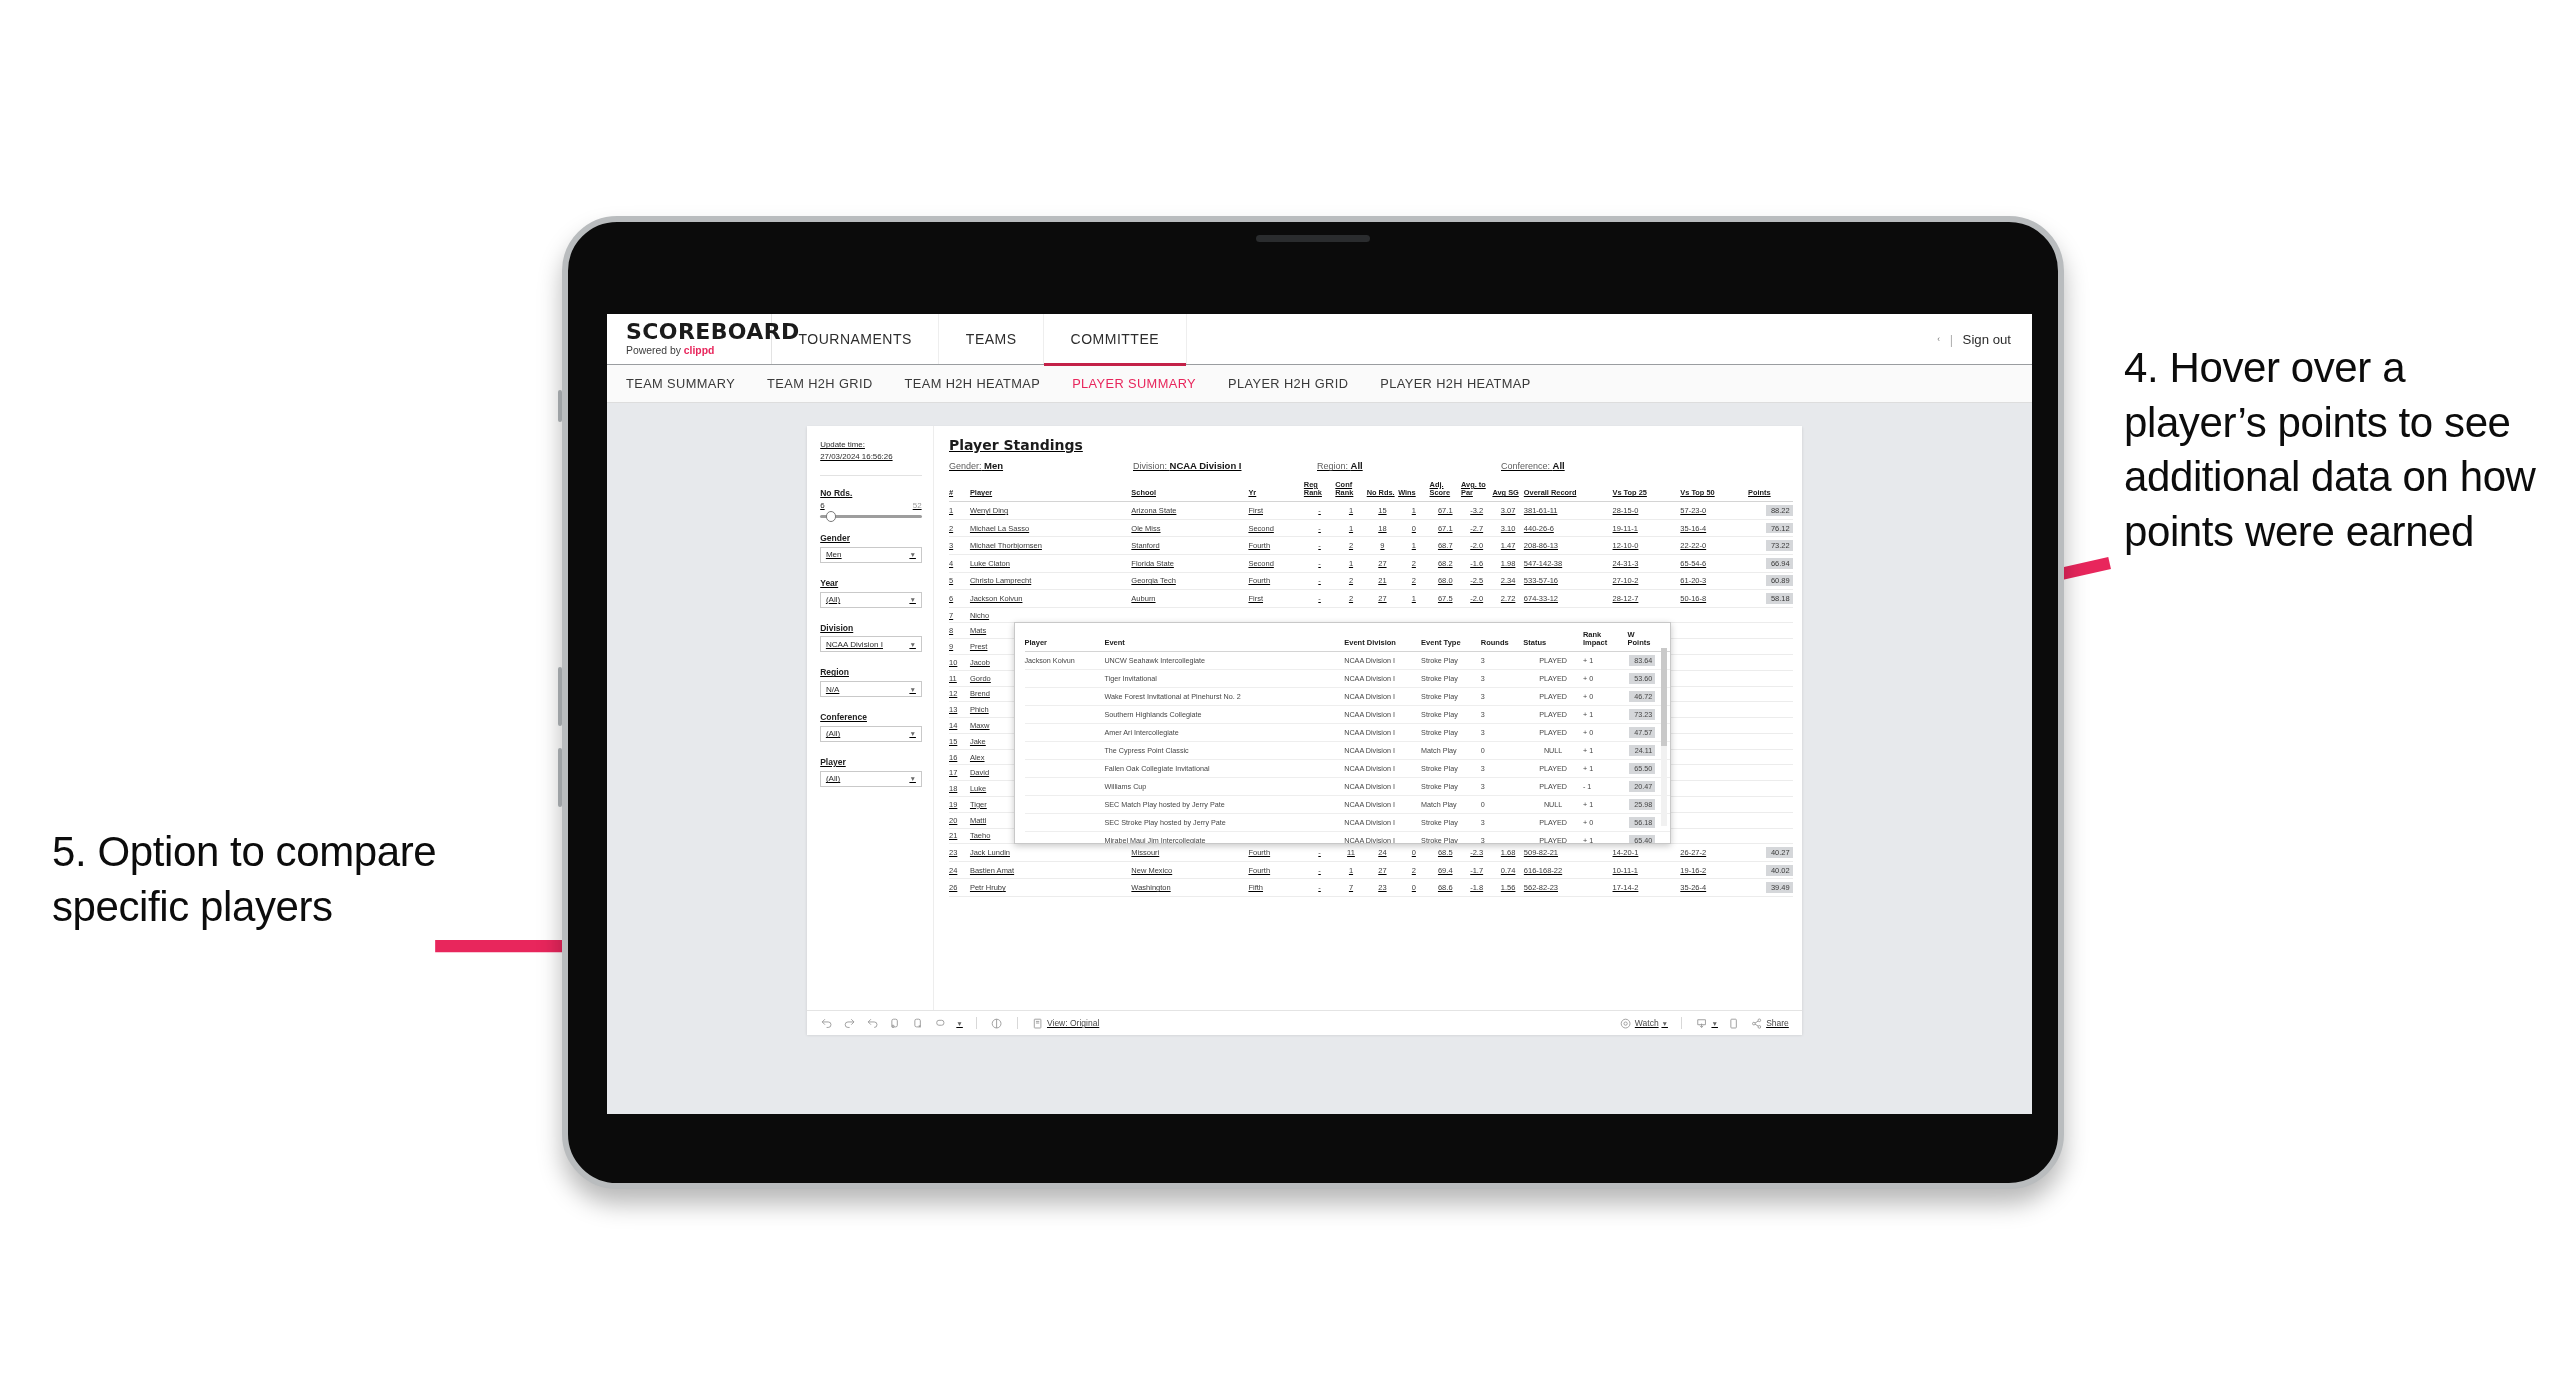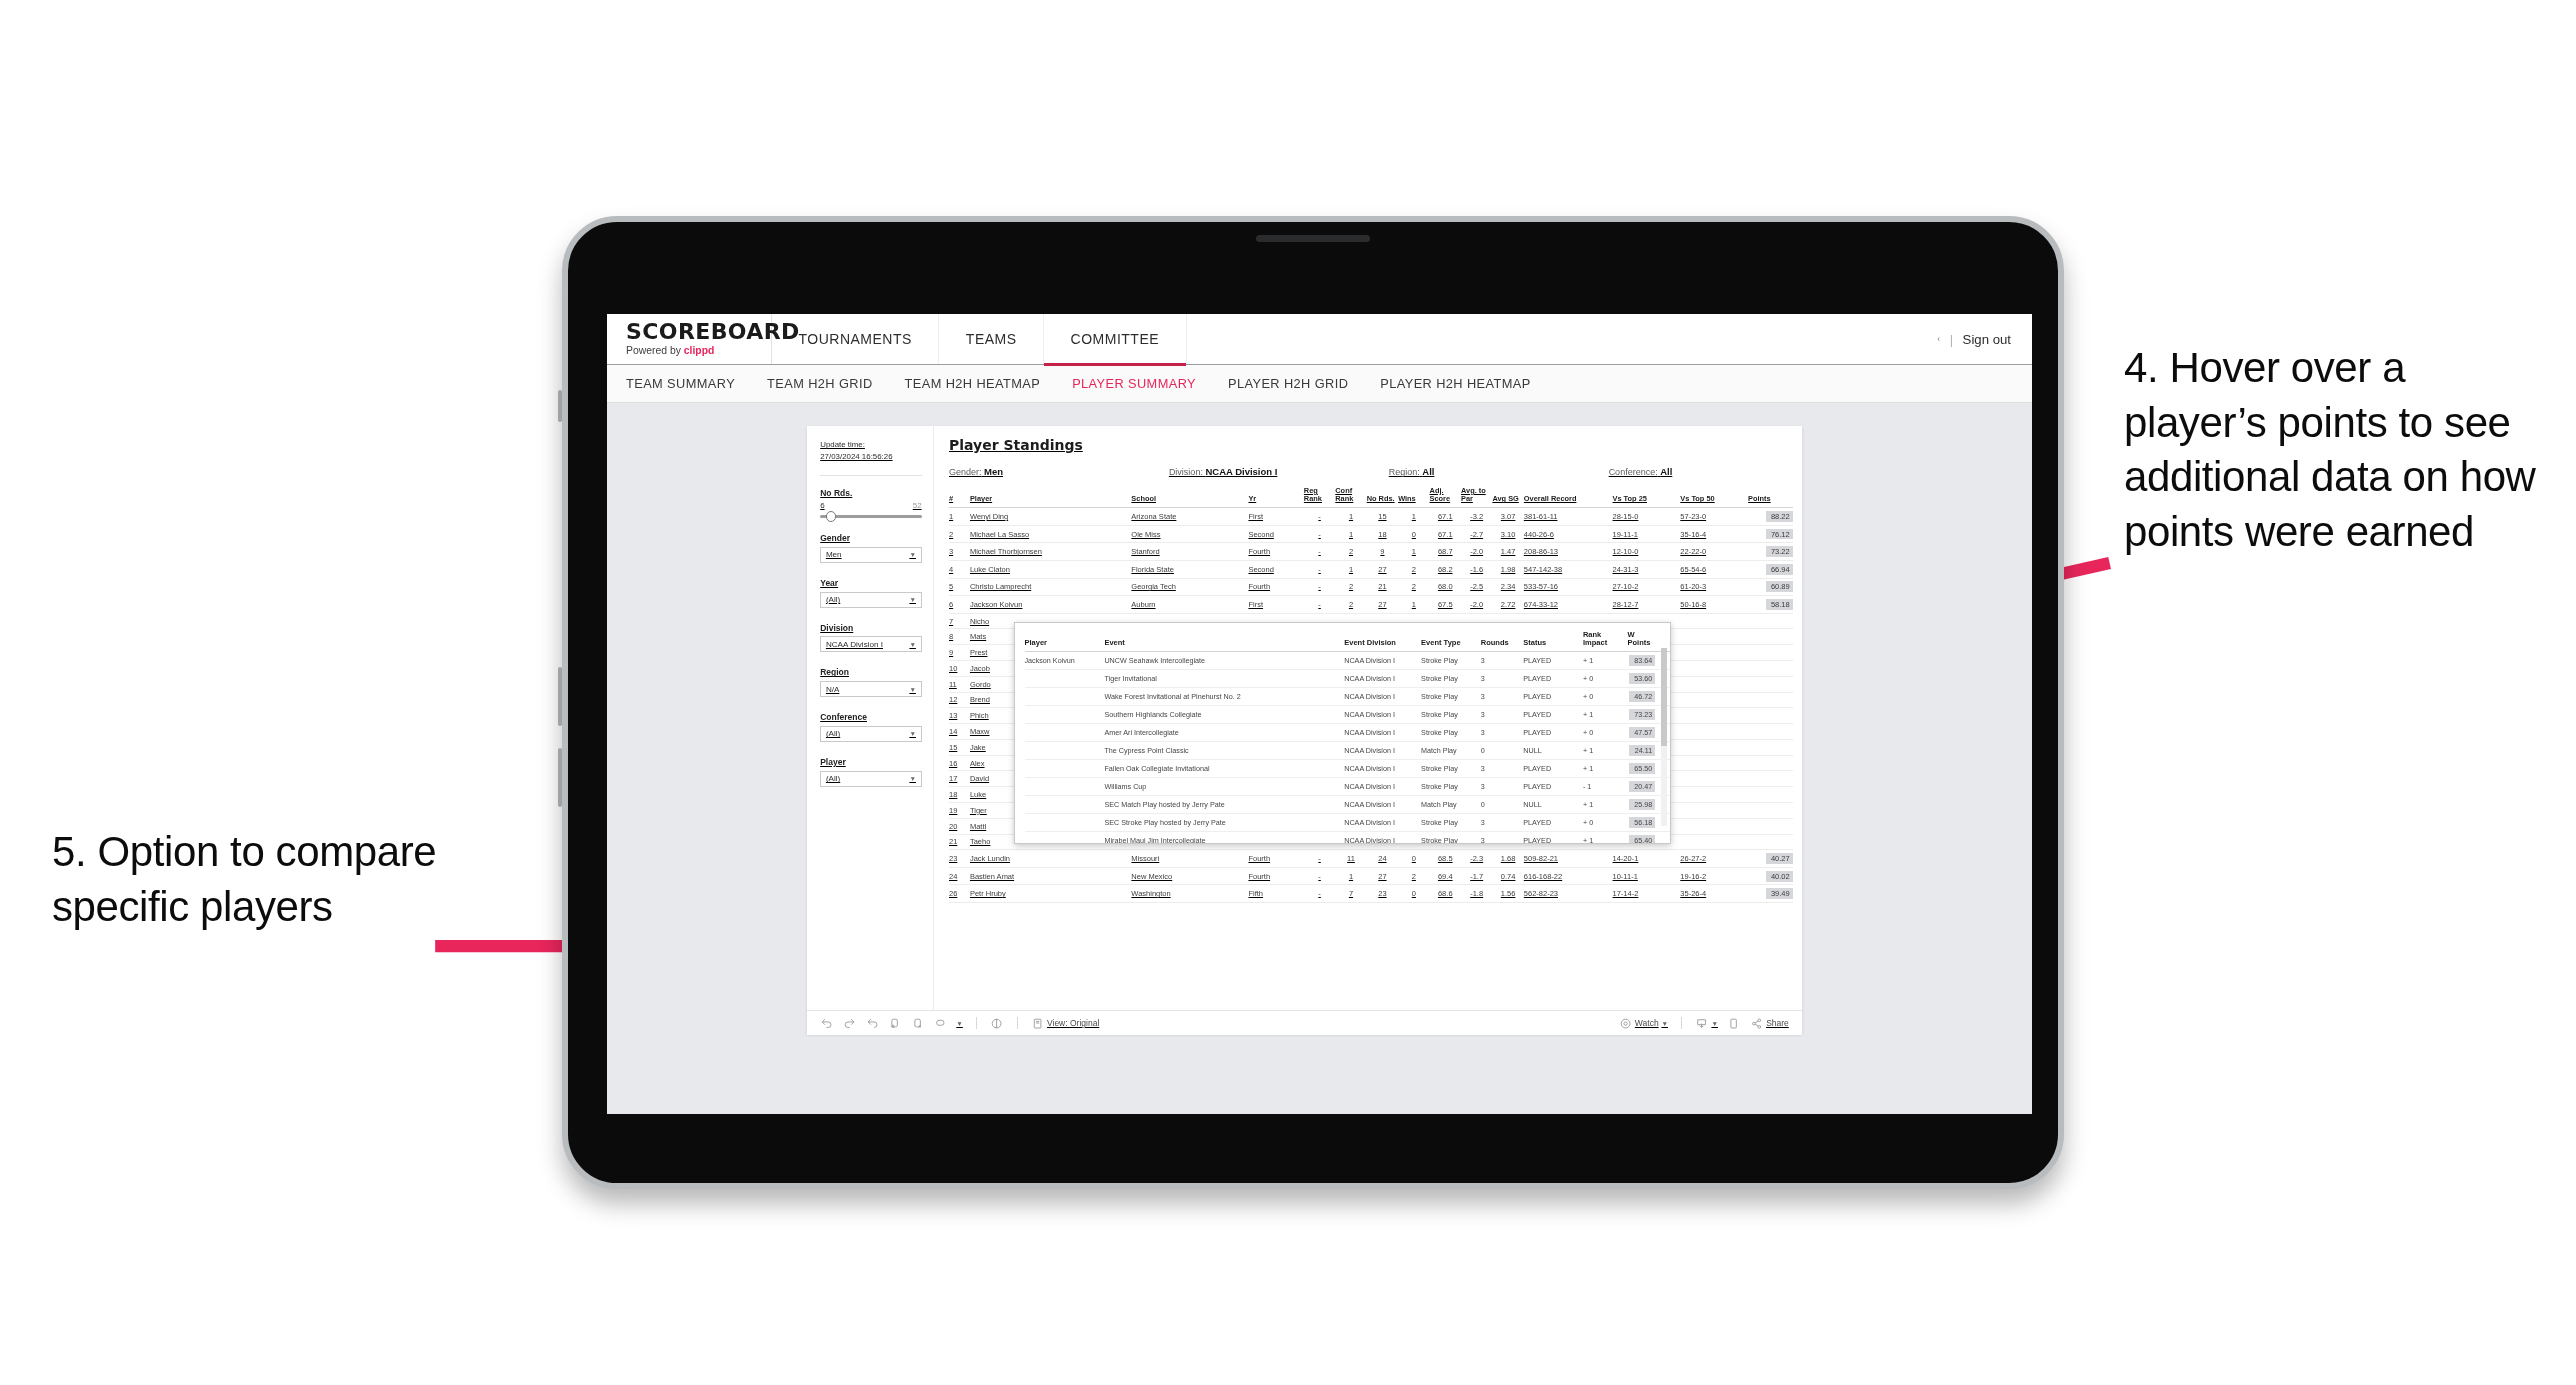--- a/index.html
+++ b/index.html
@@ -141,21 +141,21 @@
   .track { margin-top: 4.7px; height: 2.8px; background: #9d9d9d; border-radius:1.9px; position: relative; }
   .knob {
     position:absolute; left: 5.7px; top: -3.8px;
     width: 10.4px; height: 10.4px; border-radius: 50%;
     background: #ffffff; border: 1.5px solid #7a7a7a;
   }
 
   
   #main { flex: 1; min-width: 0; padding: 11.4px 9.5px 0 15px; position: relative; }
   #ttl { font-family: "DejaVu Sans", sans-serif; font-weight: 700; font-size: 14px; color: #1c1c1c; }
-  #meta { display: flex; margin-top: 13px; font-size: 9px; color: #5d5d5d; gap: 36px; }
+  #meta { display: flex; margin-top: 7px; font-size: 9px; color: #5d5d5d; }
   #meta .m { width: 184px; }
   #meta .m b { color: #161616; font-weight: 700; font-size: 9.5px; }
 
   table.standings { width: 100%; border-collapse: collapse; margin-top: 9.5px; }
   table.standings th {
     font-size: 7.4px; font-weight: 700; color: #1d1d1d;
     text-align: left; padding: 0 0 3.8px 0; vertical-align: bottom;
     border-bottom: 0.9px solid #d4d4d4; line-height: 1.12;
   }
   table.standings td {
@@ -193,21 +193,21 @@
   }
   table.tip td {
     font-size: 7.2px; color: #454545; padding: 3.1px 0;
     border-bottom: 0.9px solid #eeeeee; white-space: nowrap;
   }
   .t-player { width: 79px; }
   .t-event { width: 237px; }
   .t-div { width: 76px; }
   .t-type { width: 59px; }
   .t-rounds { width: 42px; }
-  .t-status { width: 59px; }
+  .t-status { width: 59px; text-align: center; }
   .t-ri { width: 44px; margin-top: 38px; }
   .t-wp { width: 42px; text-align: right; padding-right: 15px !important; }
   td.t-wp span { background: #d5d7da; padding: 0.9px 2.8px 0.9px 3.8px; display:inline-block; min-width: 26.5px; text-align:right; }
   #tip-scroll {
     position: absolute; right: 2.8px; top: 24.6px; bottom: 17px; width: 6.6px; background: #f1f1f1;
   }
   #tip-scroll i { position:absolute; left:0; right:0; top:0; height: 55%; background: #c9c9c9; display:block;}
 
   
   #toolbar {

